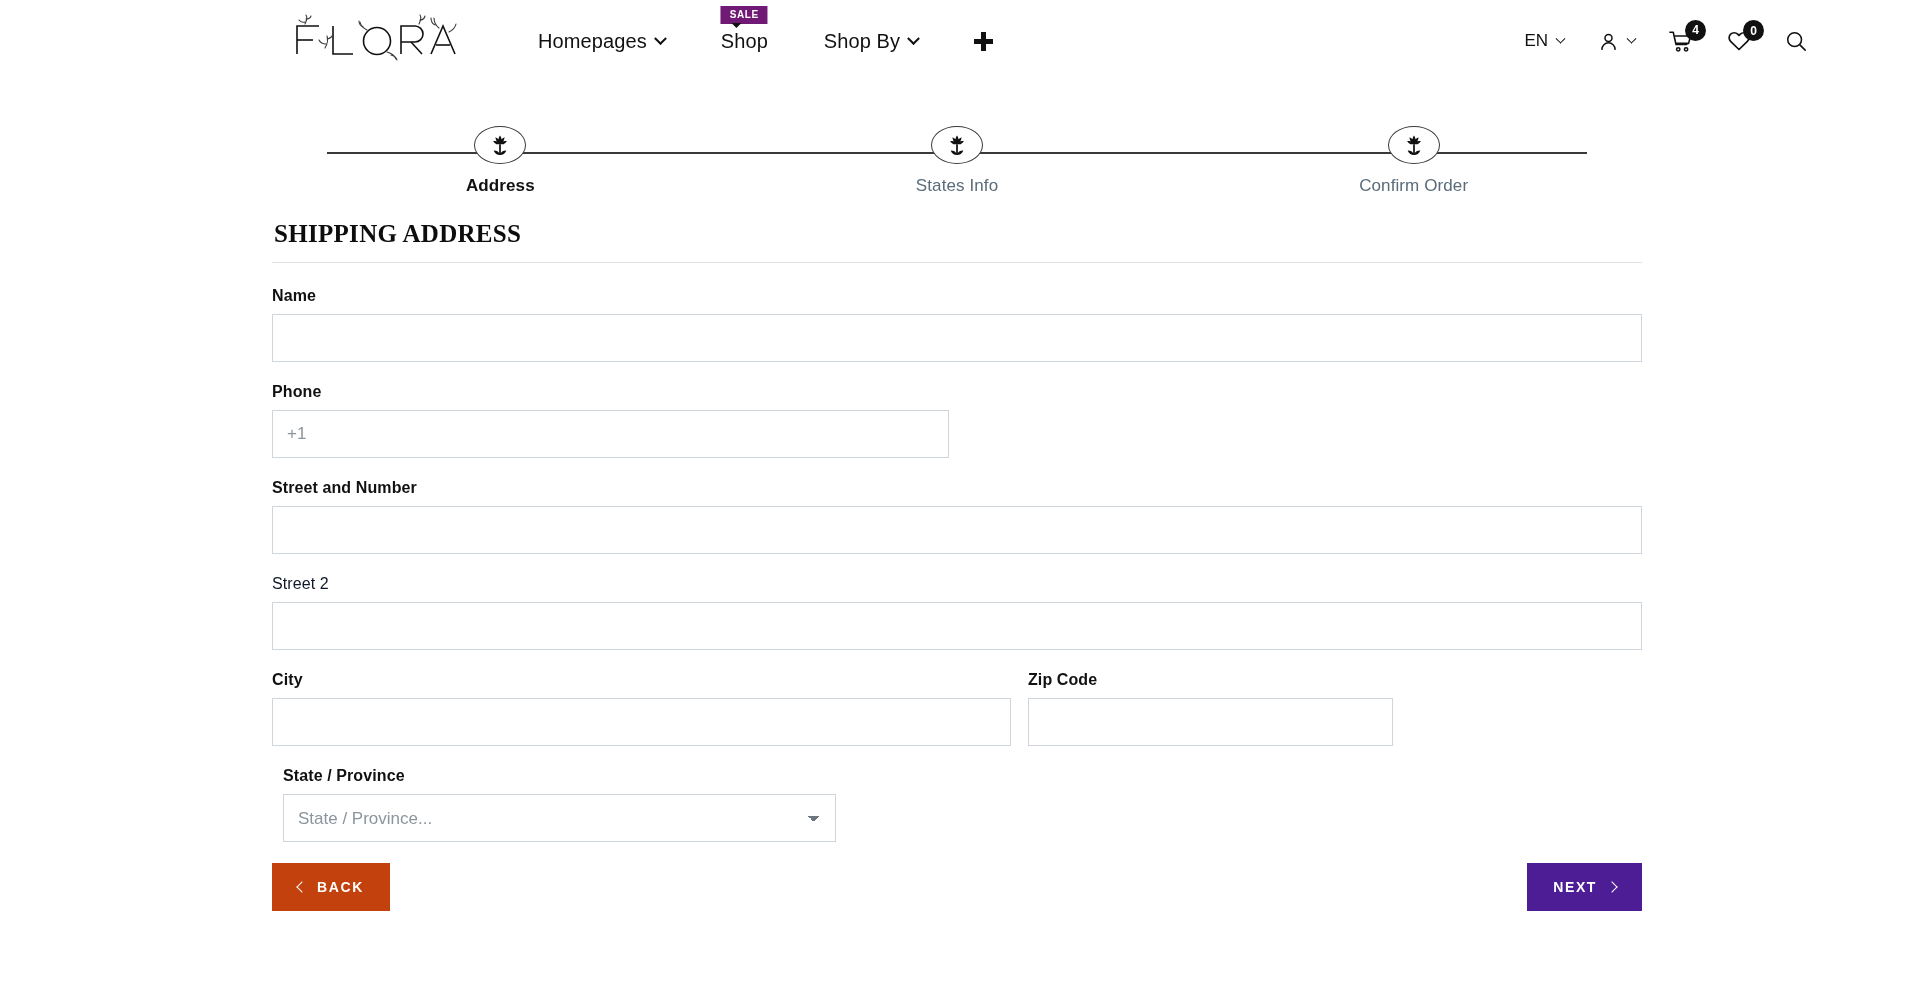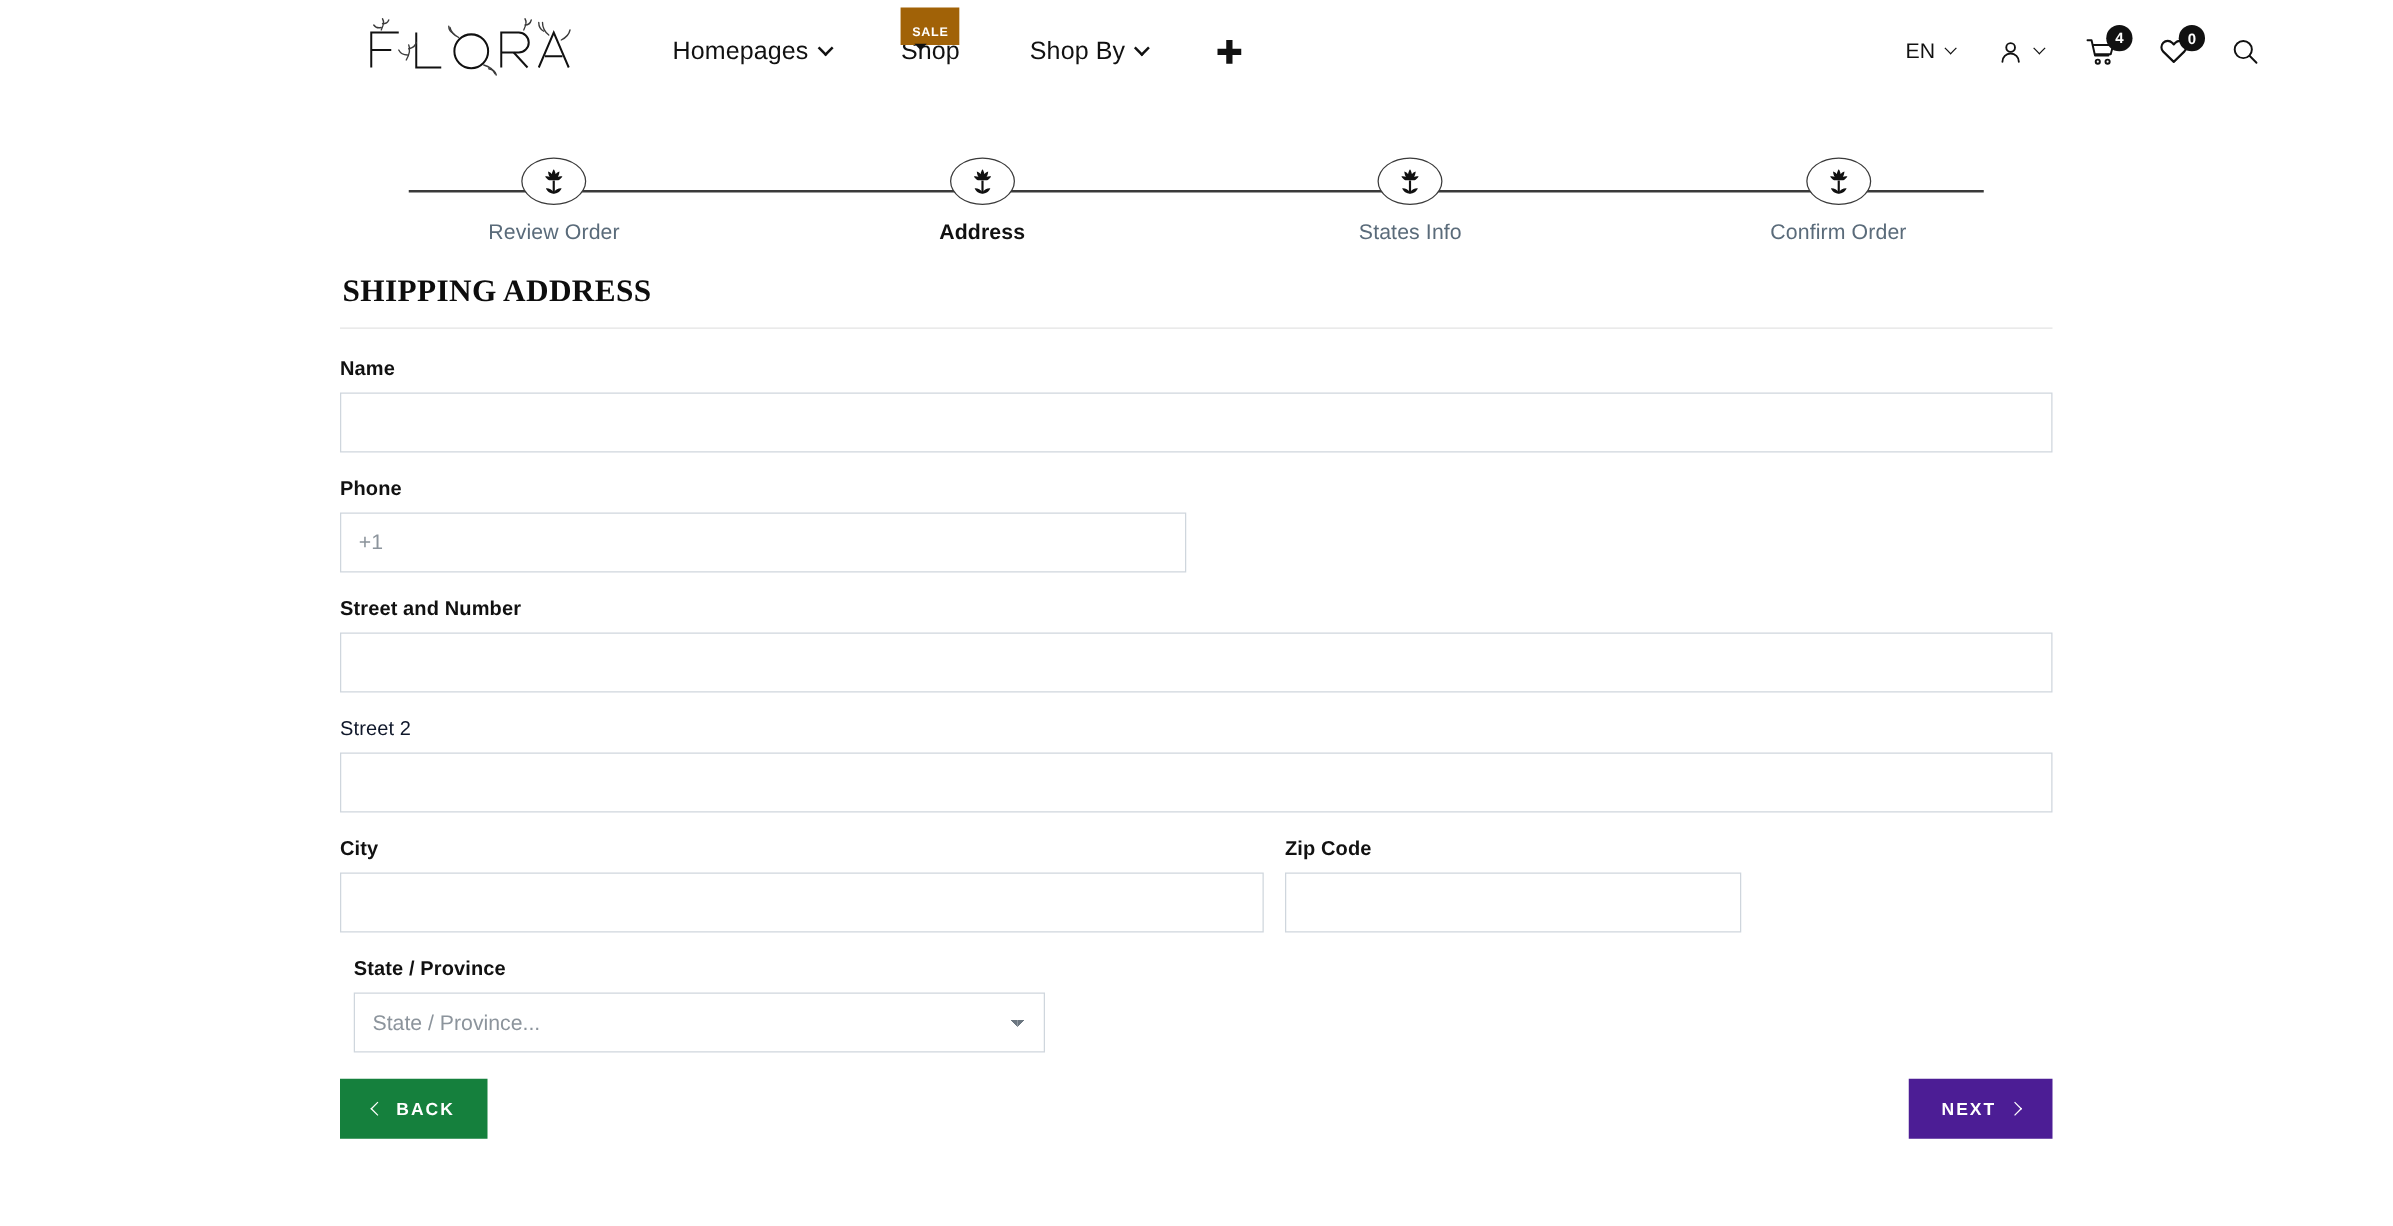--- a/index.html
+++ b/index.html
@@ -67,26 +67,26 @@
   .chev.small {
     width: 7px; height: 7px;
     border-right-width: 1.6px;
     border-bottom-width: 1.6px;
   }
   .sale-badge {
     position: absolute;
     top: 6px;
     left: 50%;
     transform: translateX(-50%);
-    background: #a16207;
+    background: #701a75;
     color: #ffffff;
     font-size: 10px;
     font-weight: bold;
     letter-spacing: .6px;
-    padding: 16px 9px 4px 9px;
+    padding: 4px 9px 4px 9px;
     line-height: 1;
   }
   .sale-badge:after {
     content: "";
     position: absolute;
     bottom: -4px;
     left: 11px;
     border-left: 5px solid transparent;
     border-right: 5px solid transparent;
     border-top: 5px solid #111111;
@@ -281,21 +281,21 @@
     height: 48px;
     padding: 0 26px;
     border: none;
     color: #ffffff;
     font-family: "Liberation Sans", sans-serif;
     font-size: 14px;
     font-weight: bold;
     letter-spacing: 1.6px;
     cursor: pointer;
   }
-  .btn-back { background: #15803d; }
+  .btn-back { background: #c2410c; }
   .btn-next { background: #4c1d95; }
   .arrow {
     display: inline-block;
     width: 8px; height: 8px;
     border-top: 1.8px solid #fff;
     border-right: 1.8px solid #fff;
   }
   .arrow.left  { transform: rotate(-135deg); }
   .arrow.right { transform: rotate(45deg); }
 </style>
@@ -402,30 +402,20 @@
     </div>
 
   </div>
 </div>
 
 <div class="wrap">
   <div class="stepper">
     <div class="stepper-line"></div>
     <div class="steps">
 
-      <div class="step">
-        <div class="step-circle">
-          <svg width="26" height="26" viewBox="0 0 24 24" fill="#111" aria-hidden="true">
-            <path d="M12 3.2 c-.9 1.4-1.3 2.6-1.4 3.6 -.7-.9-1.6-1.6-2.8-2 .1 1.6.5 2.9 1.2 3.9 -1.1-.4-2.2-.5-3.4-.3 .9 1.4 1.9 2.3 3 2.8 h6.8 c1.1-.5 2.1-1.4 3-2.8 -1.2-.2-2.3-.1-3.4.3 .7-1 1.1-2.3 1.2-3.9 -1.2.4-2.1 1.1-2.8 2 -.1-1-.5-2.2-1.4-3.6z"></path>
-            <path d="M11.2 11.4 h1.6 v9.4 h-1.6z"></path>
-            <path d="M12 21.2 c-2.6 0-4.8-1.6-5.8-4 2.3-.2 4.3.9 5.8 3 1.5-2.1 3.5-3.2 5.8-3 -1 2.4-3.2 4-5.8 4z"></path>
-          </svg>
-        </div>
-        <div class="step-label">Review Order</div>
-      </div>
 
       <div class="step active">
         <div class="step-circle">
           <svg width="26" height="26" viewBox="0 0 24 24" fill="#111" aria-hidden="true">
             <path d="M12 3.2 c-.9 1.4-1.3 2.6-1.4 3.6 -.7-.9-1.6-1.6-2.8-2 .1 1.6.5 2.9 1.2 3.9 -1.1-.4-2.2-.5-3.4-.3 .9 1.4 1.9 2.3 3 2.8 h6.8 c1.1-.5 2.1-1.4 3-2.8 -1.2-.2-2.3-.1-3.4.3 .7-1 1.1-2.3 1.2-3.9 -1.2.4-2.1 1.1-2.8 2 -.1-1-.5-2.2-1.4-3.6z"></path>
             <path d="M11.2 11.4 h1.6 v9.4 h-1.6z"></path>
             <path d="M12 21.2 c-2.6 0-4.8-1.6-5.8-4 2.3-.2 4.3.9 5.8 3 1.5-2.1 3.5-3.2 5.8-3 -1 2.4-3.2 4-5.8 4z"></path>
           </svg>
         </div>
         <div class="step-label">Address</div>

